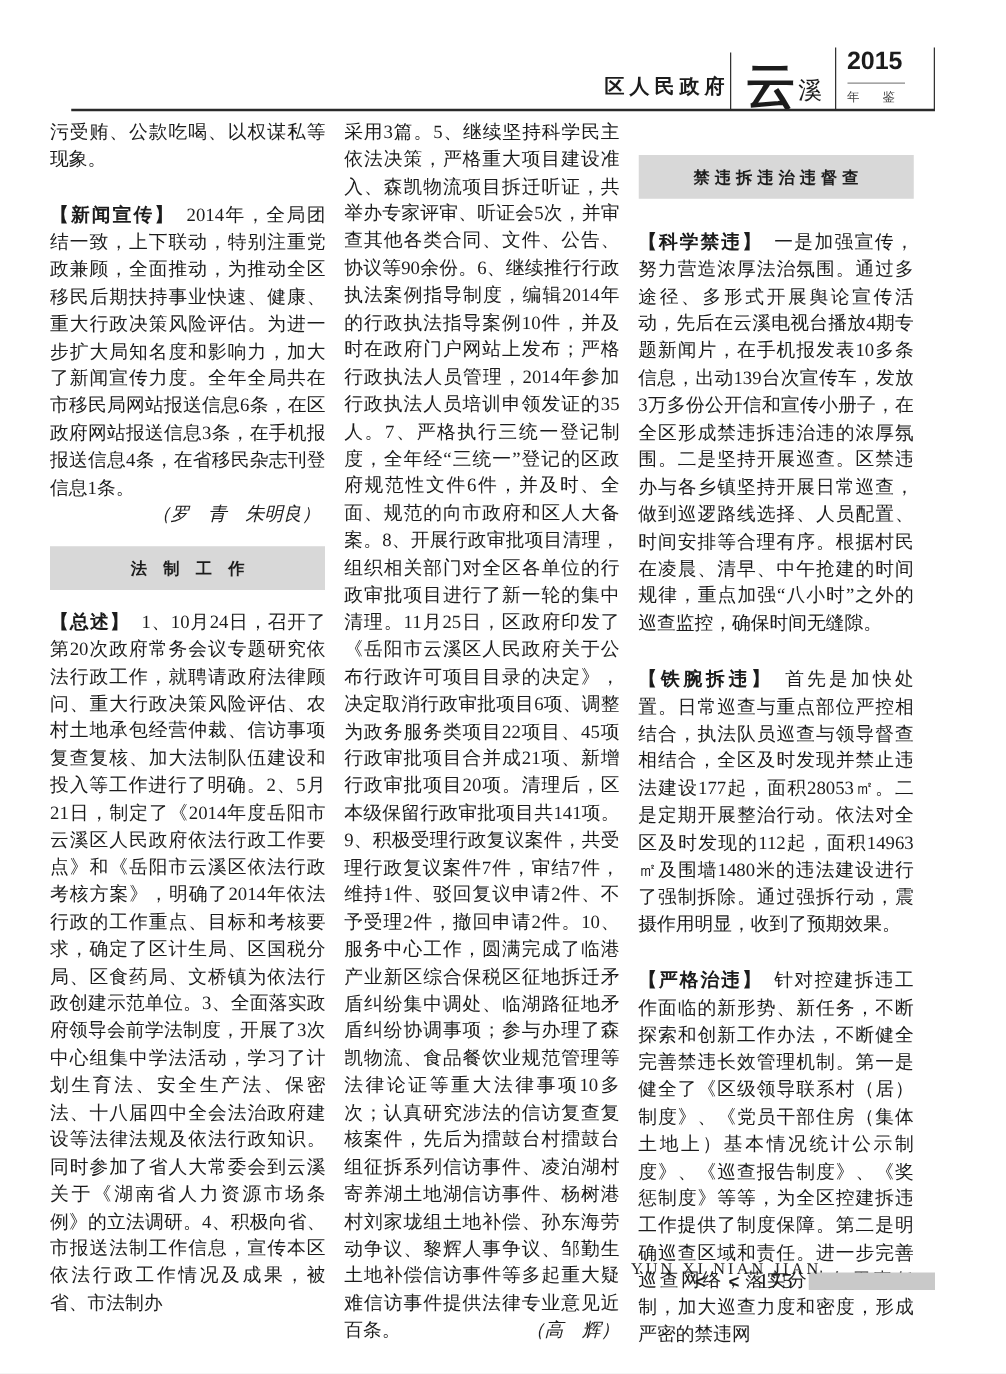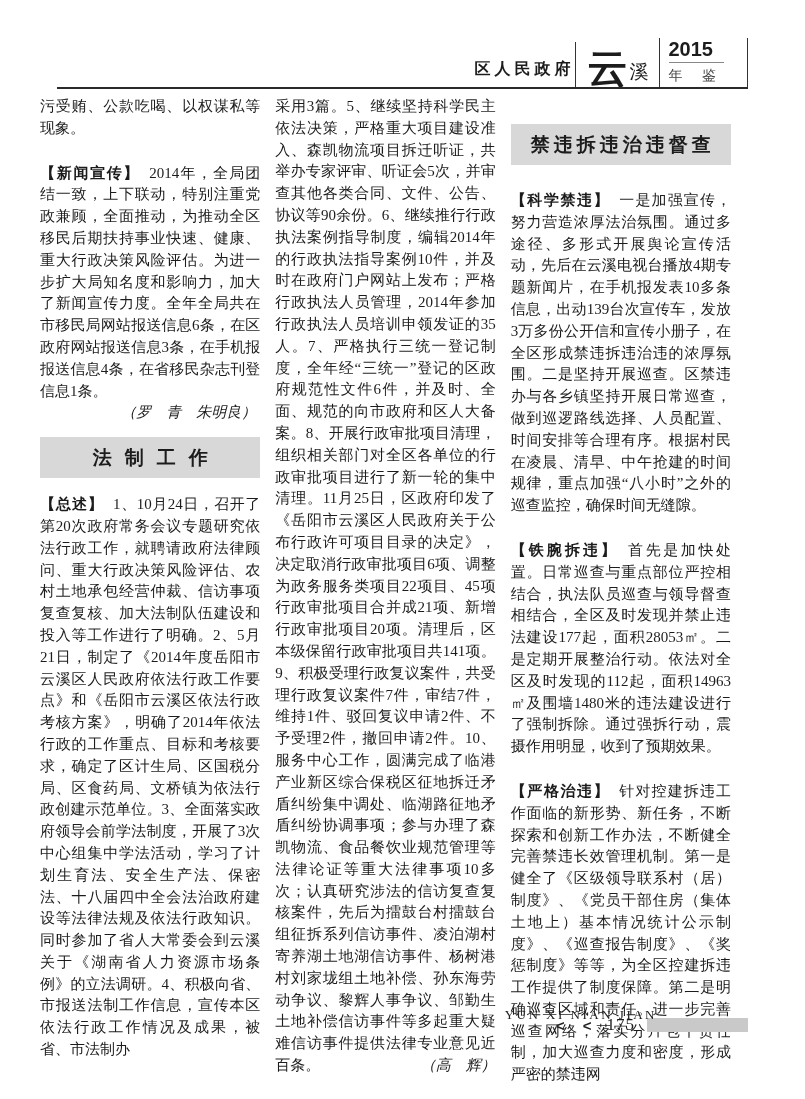--- a/index.html
+++ b/index.html
@@ -27,21 +27,21 @@
   .yearbox {
     border-left:1.5px solid #333; border-right:1.5px solid #333;
     height:46px; padding:1px 23px 3px 9px;
     display:flex; flex-direction:column; justify-content:space-between;
   }
   .year {
     font-family:"Liberation Sans","DejaVu Sans",sans-serif;
     font-weight:bold; font-size:20px; line-height:1;
   }
   .yb {
-    font-size:14px; letter-spacing:8px; color:#444;
+    font-size:10px; letter-spacing:8px; color:#444;
     border-top:1px solid #888; padding-top:4px; white-space:nowrap;
   }
   .header-rule {
     position:absolute; top:87px; left:57px; width:691px;
     height:2px; background:#2a2a2a;
   }
   
   .columns {
     position:absolute; top:96px; left:40px; width:691px;
     display:flex; gap:15px;
@@ -55,21 +55,21 @@
   .entry { margin-top:22px; }
   .entry-label {
     font-family:"Liberation Sans","DejaVu Sans",sans-serif;
     font-weight:bold; letter-spacing:0.5px; margin-right:9px;
   }
   .signature { margin:0; text-align:right; padding-right:4px; font-style:italic; }
   .sig-inline { float:right; font-style:italic; }
   .section-box {
     background:#d8d8d8; text-align:center;
     font-family:"Liberation Sans","DejaVu Sans",sans-serif;
-    font-weight:bold; font-size:19px; line-height:1;
+    font-weight:bold; font-size:13px; line-height:1;
     margin:13px 0 15px 0; padding:11px 0;
   }
   .section-box.wide { letter-spacing:13px; text-indent:13px; }
   .col3 .section-box { margin:28px 0 24px 0; letter-spacing:4px; text-indent:4px; }
   .section-box + .entry { margin-top:0; }
   
   .footer-row {
     position:absolute; top:1017px; right:57px;
     display:flex; align-items:center; height:16px;
   }

